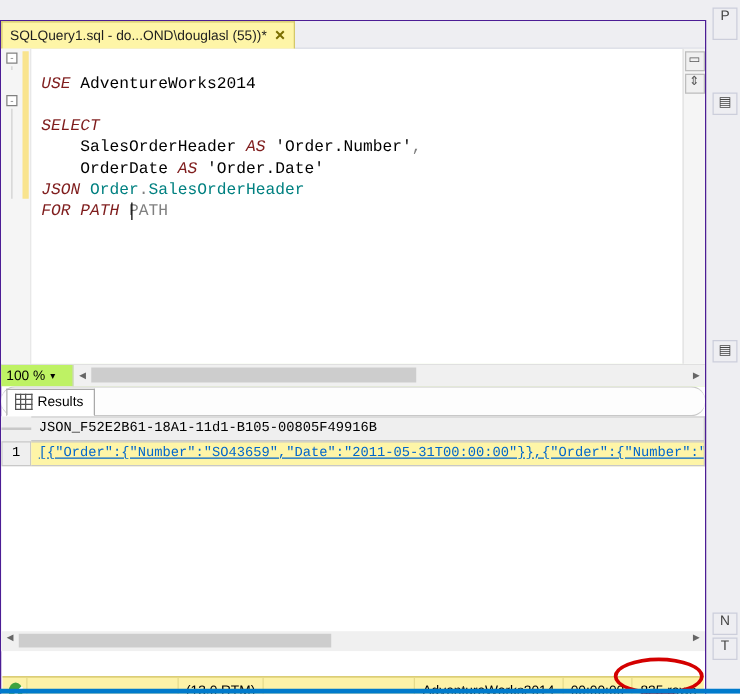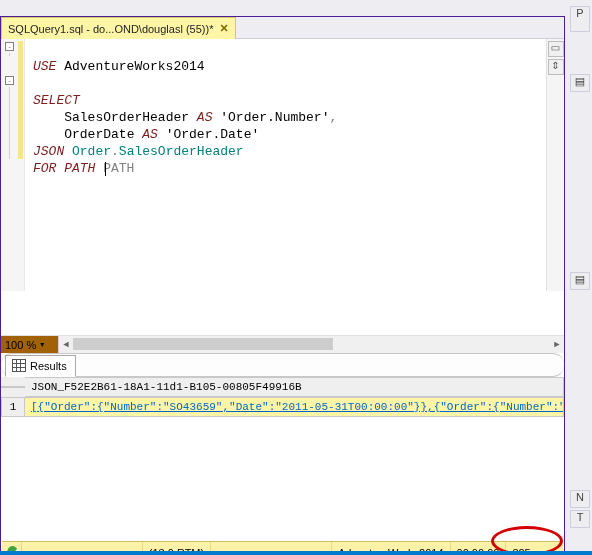--- a/index.html
+++ b/index.html
@@ -133,22 +133,21 @@
     line-height: 12px;
     color: #555;
     cursor: pointer;
   }
   
   .editor-footer {
     height: 18px;
     display: flex;
     align-items: stretch;
     border-top: 1px solid #e0e0e0;
-    background: #a16207;
-    margin-top: 44px;
+    background: #bef264;
   }
   .zoom {
     width: 58px;
     font-size: 11px;
     display: flex;
     align-items: center;
     padding-left: 4px;
     border-right: 1px solid #d0d0d0;
     cursor: pointer;
   }

